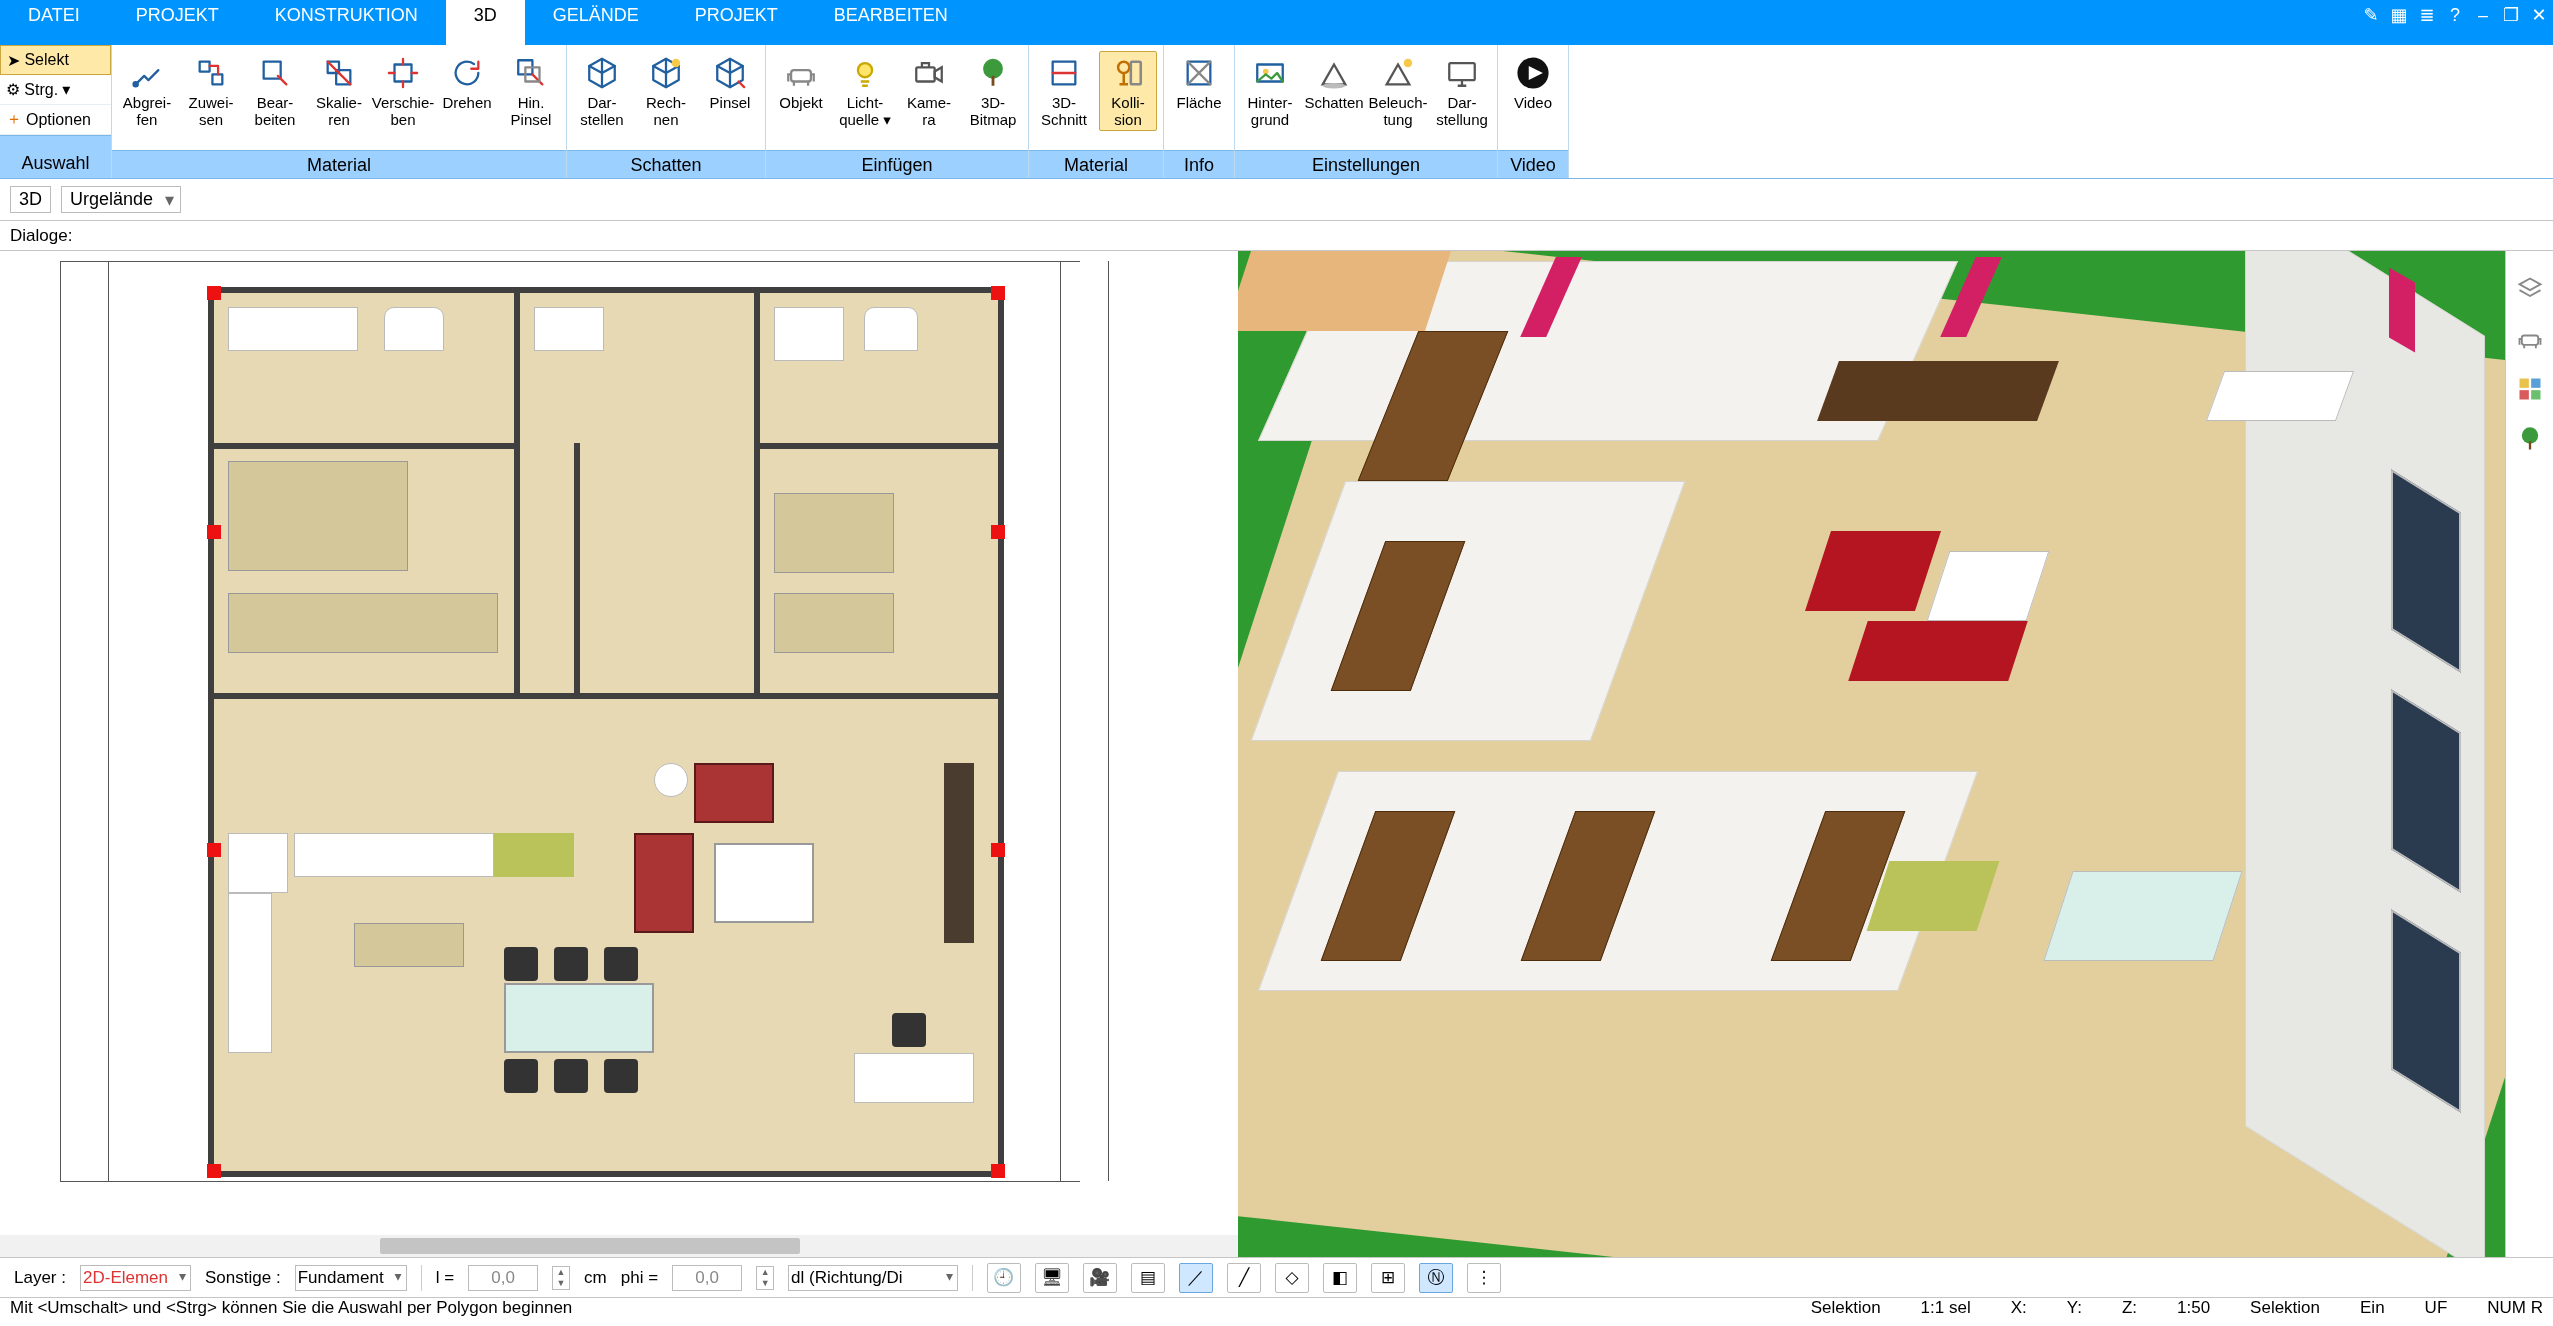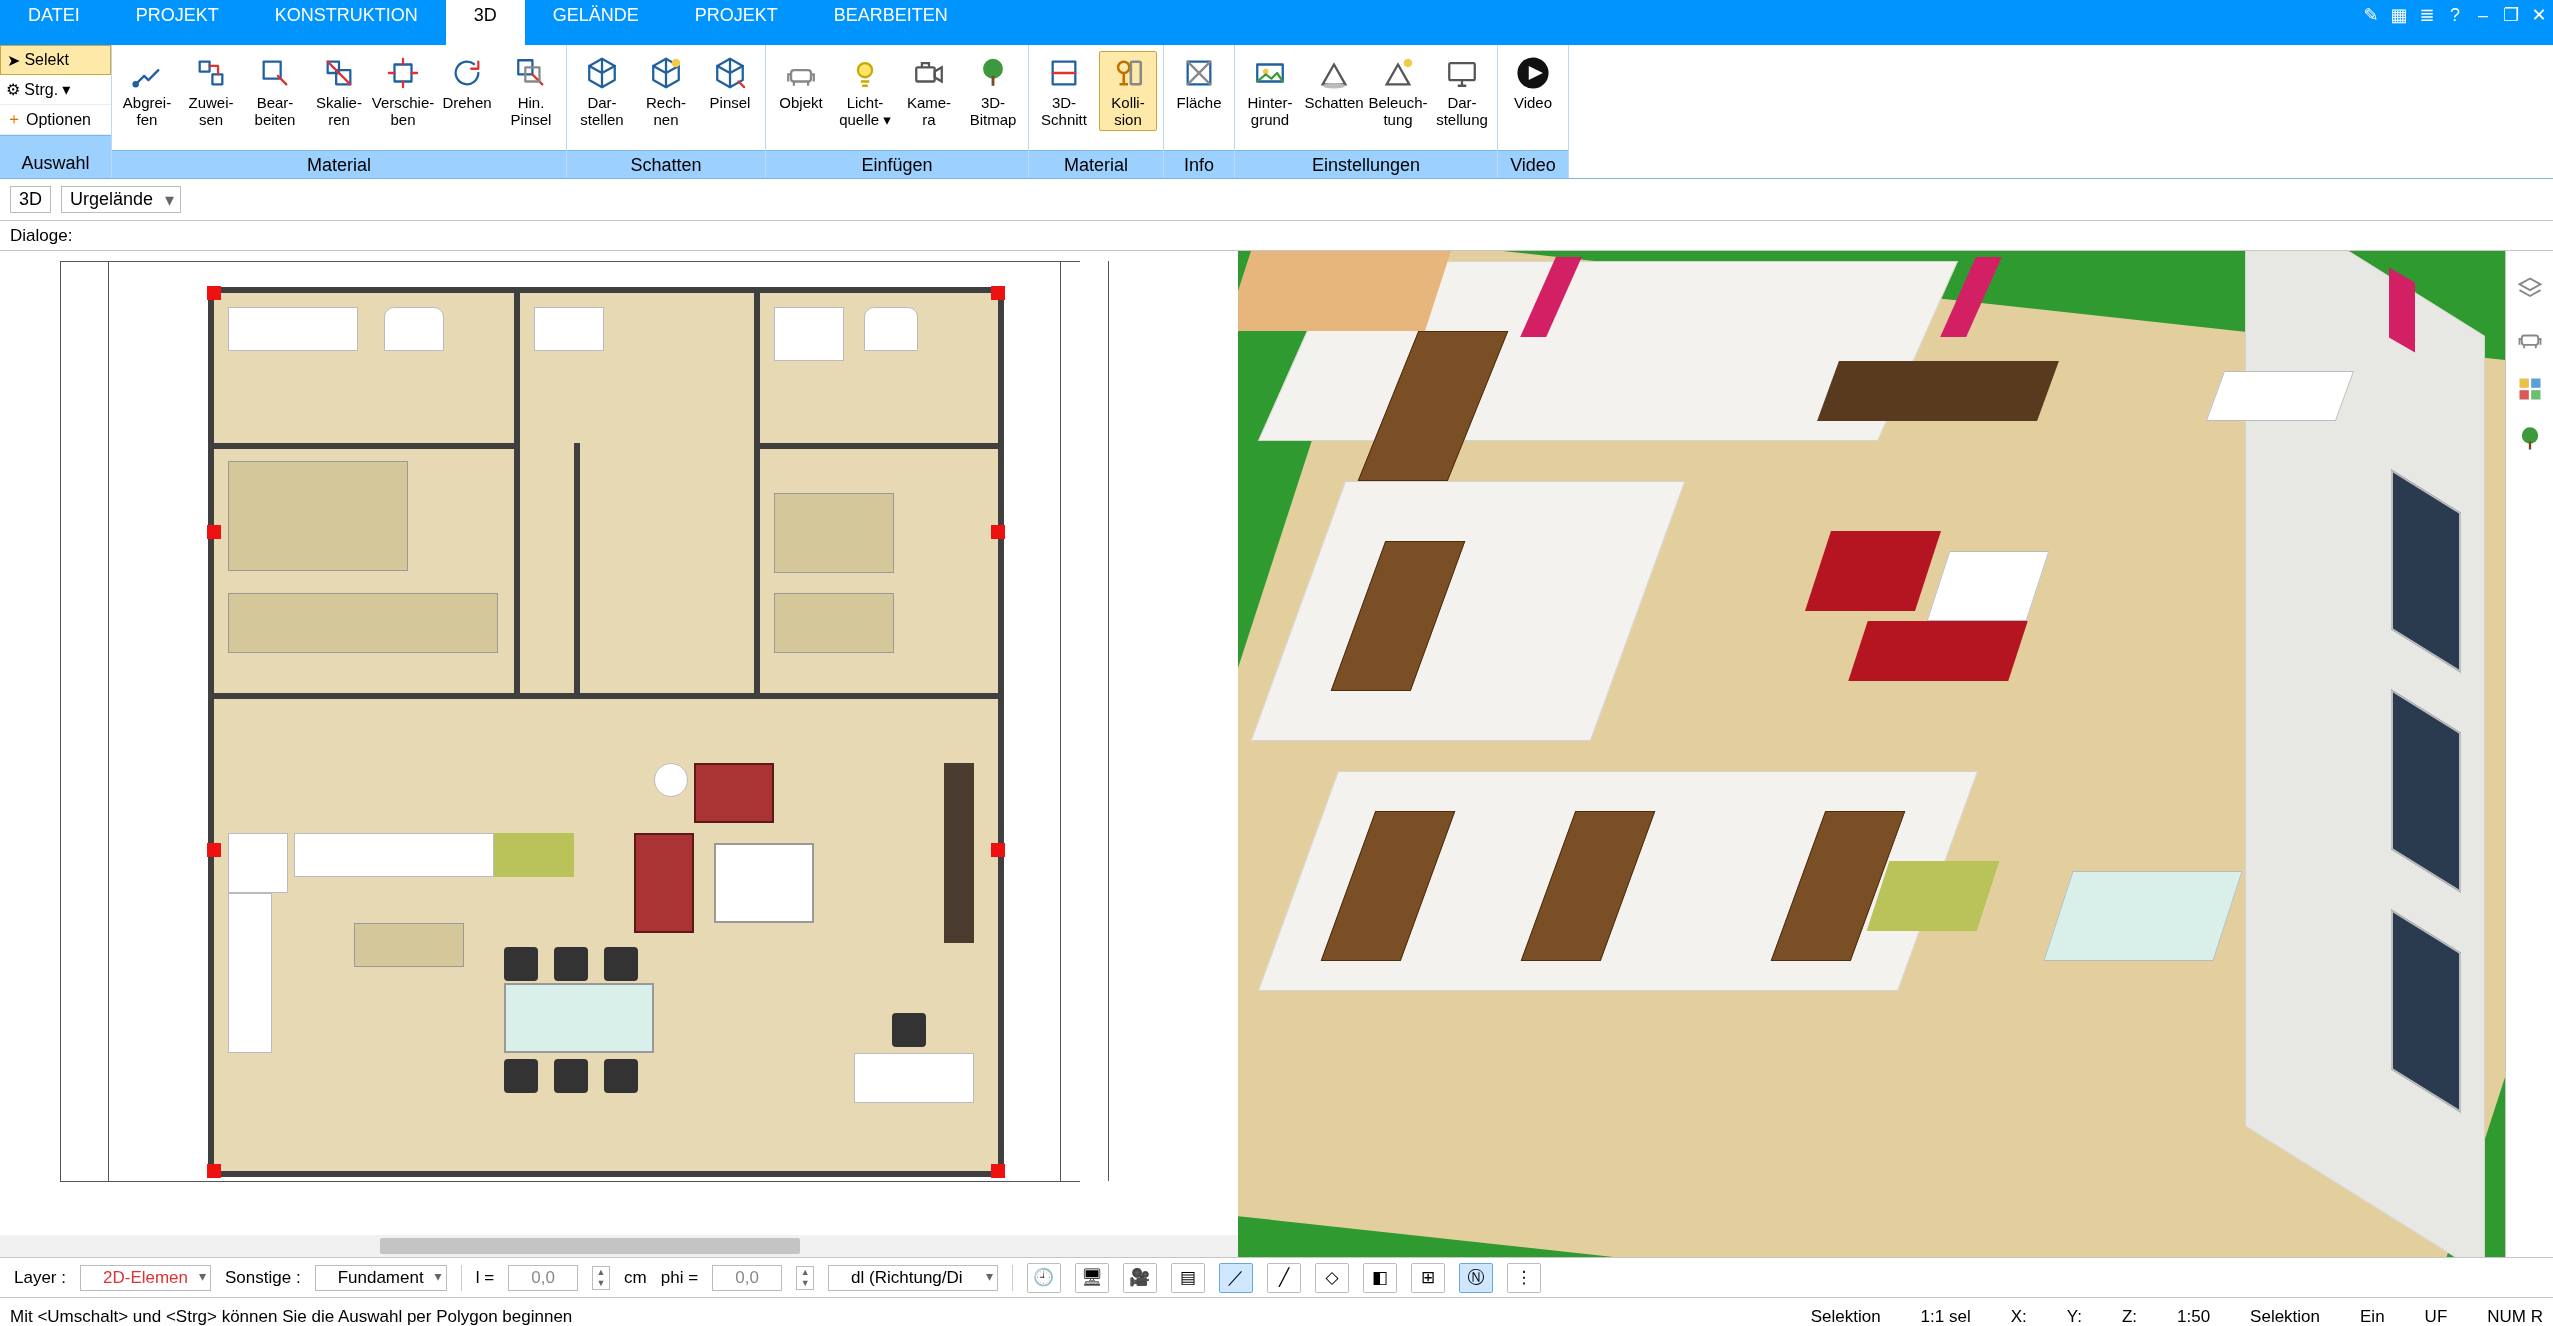--- a/index.html
+++ b/index.html
@@ -64,30 +64,30 @@
 .table3d { position:absolute; background:#fff; border:1px solid #bbb; }
 .green3d { position:absolute; background:#b9c35a; }
 .desk3d { position:absolute; background:#5a3a1e; }
 .pink3d { position:absolute; background:#d32065; }
 
 #hscroll { position:absolute; left:0; right:0; bottom:0; height:22px; background:#f1f1f1; }
 #hscroll .thumb { position:absolute; left:380px; width:420px; top:3px; bottom:3px; background:#c4c4c4; border-radius:2px; }
 
 
 #bottombar { height: 40px; border-top: 1px solid #c6c6c6; display: flex; align-items: center; gap: 14px; padding: 0 14px; font-size: 17px; }
-#bottombar .combo { border: 1px solid #bcbcbc; padding: 2px 22px 2px 22px; position: relative; }
+#bottombar .combo { border: 1px solid #bcbcbc; padding: 2px 22px 2px 2px; position: relative; }
 #bottombar .combo::after { content:"▾"; position:absolute; right:4px; top:2px; color:#666; font-size:14px; }
 #bottombar .numin { width:70px; border:1px solid #bcbcbc; text-align:center; padding:2px 0; color:#888; }
 #bottombar .spin { width:18px; height:24px; border:1px solid #bcbcbc; display:flex; flex-direction:column; }
 #bottombar .spin div{ flex:1; text-align:center; font-size:9px; line-height:10px; color:#666;}
 #bottombar .tbtn { width:34px; height:30px; border:1px solid #bcbcbc; display:flex; align-items:center; justify-content:center; cursor:pointer; border-radius:2px; }
 #bottombar .tbtn.active { background:#cfe7ff; border-color:#6aa7e0; }
 
 
-#statusbar { height: 30px; border-top: 1px solid #c6c6c6; display: flex; align-items: flex-end; font-size: 17px; padding: 0 10px; gap: 40px; }
+#statusbar { height: 30px; border-top: 1px solid #c6c6c6; display: flex; align-items: flex-start; font-size: 17px; padding: 0 10px; gap: 40px; }
 #statusbar .seg { white-space: nowrap; }
 #statusbar .grow { flex: 1; }
 
 
 svg { display:block; }
 </style>
 </head>
 <body>
 
 <div id="menubar">

